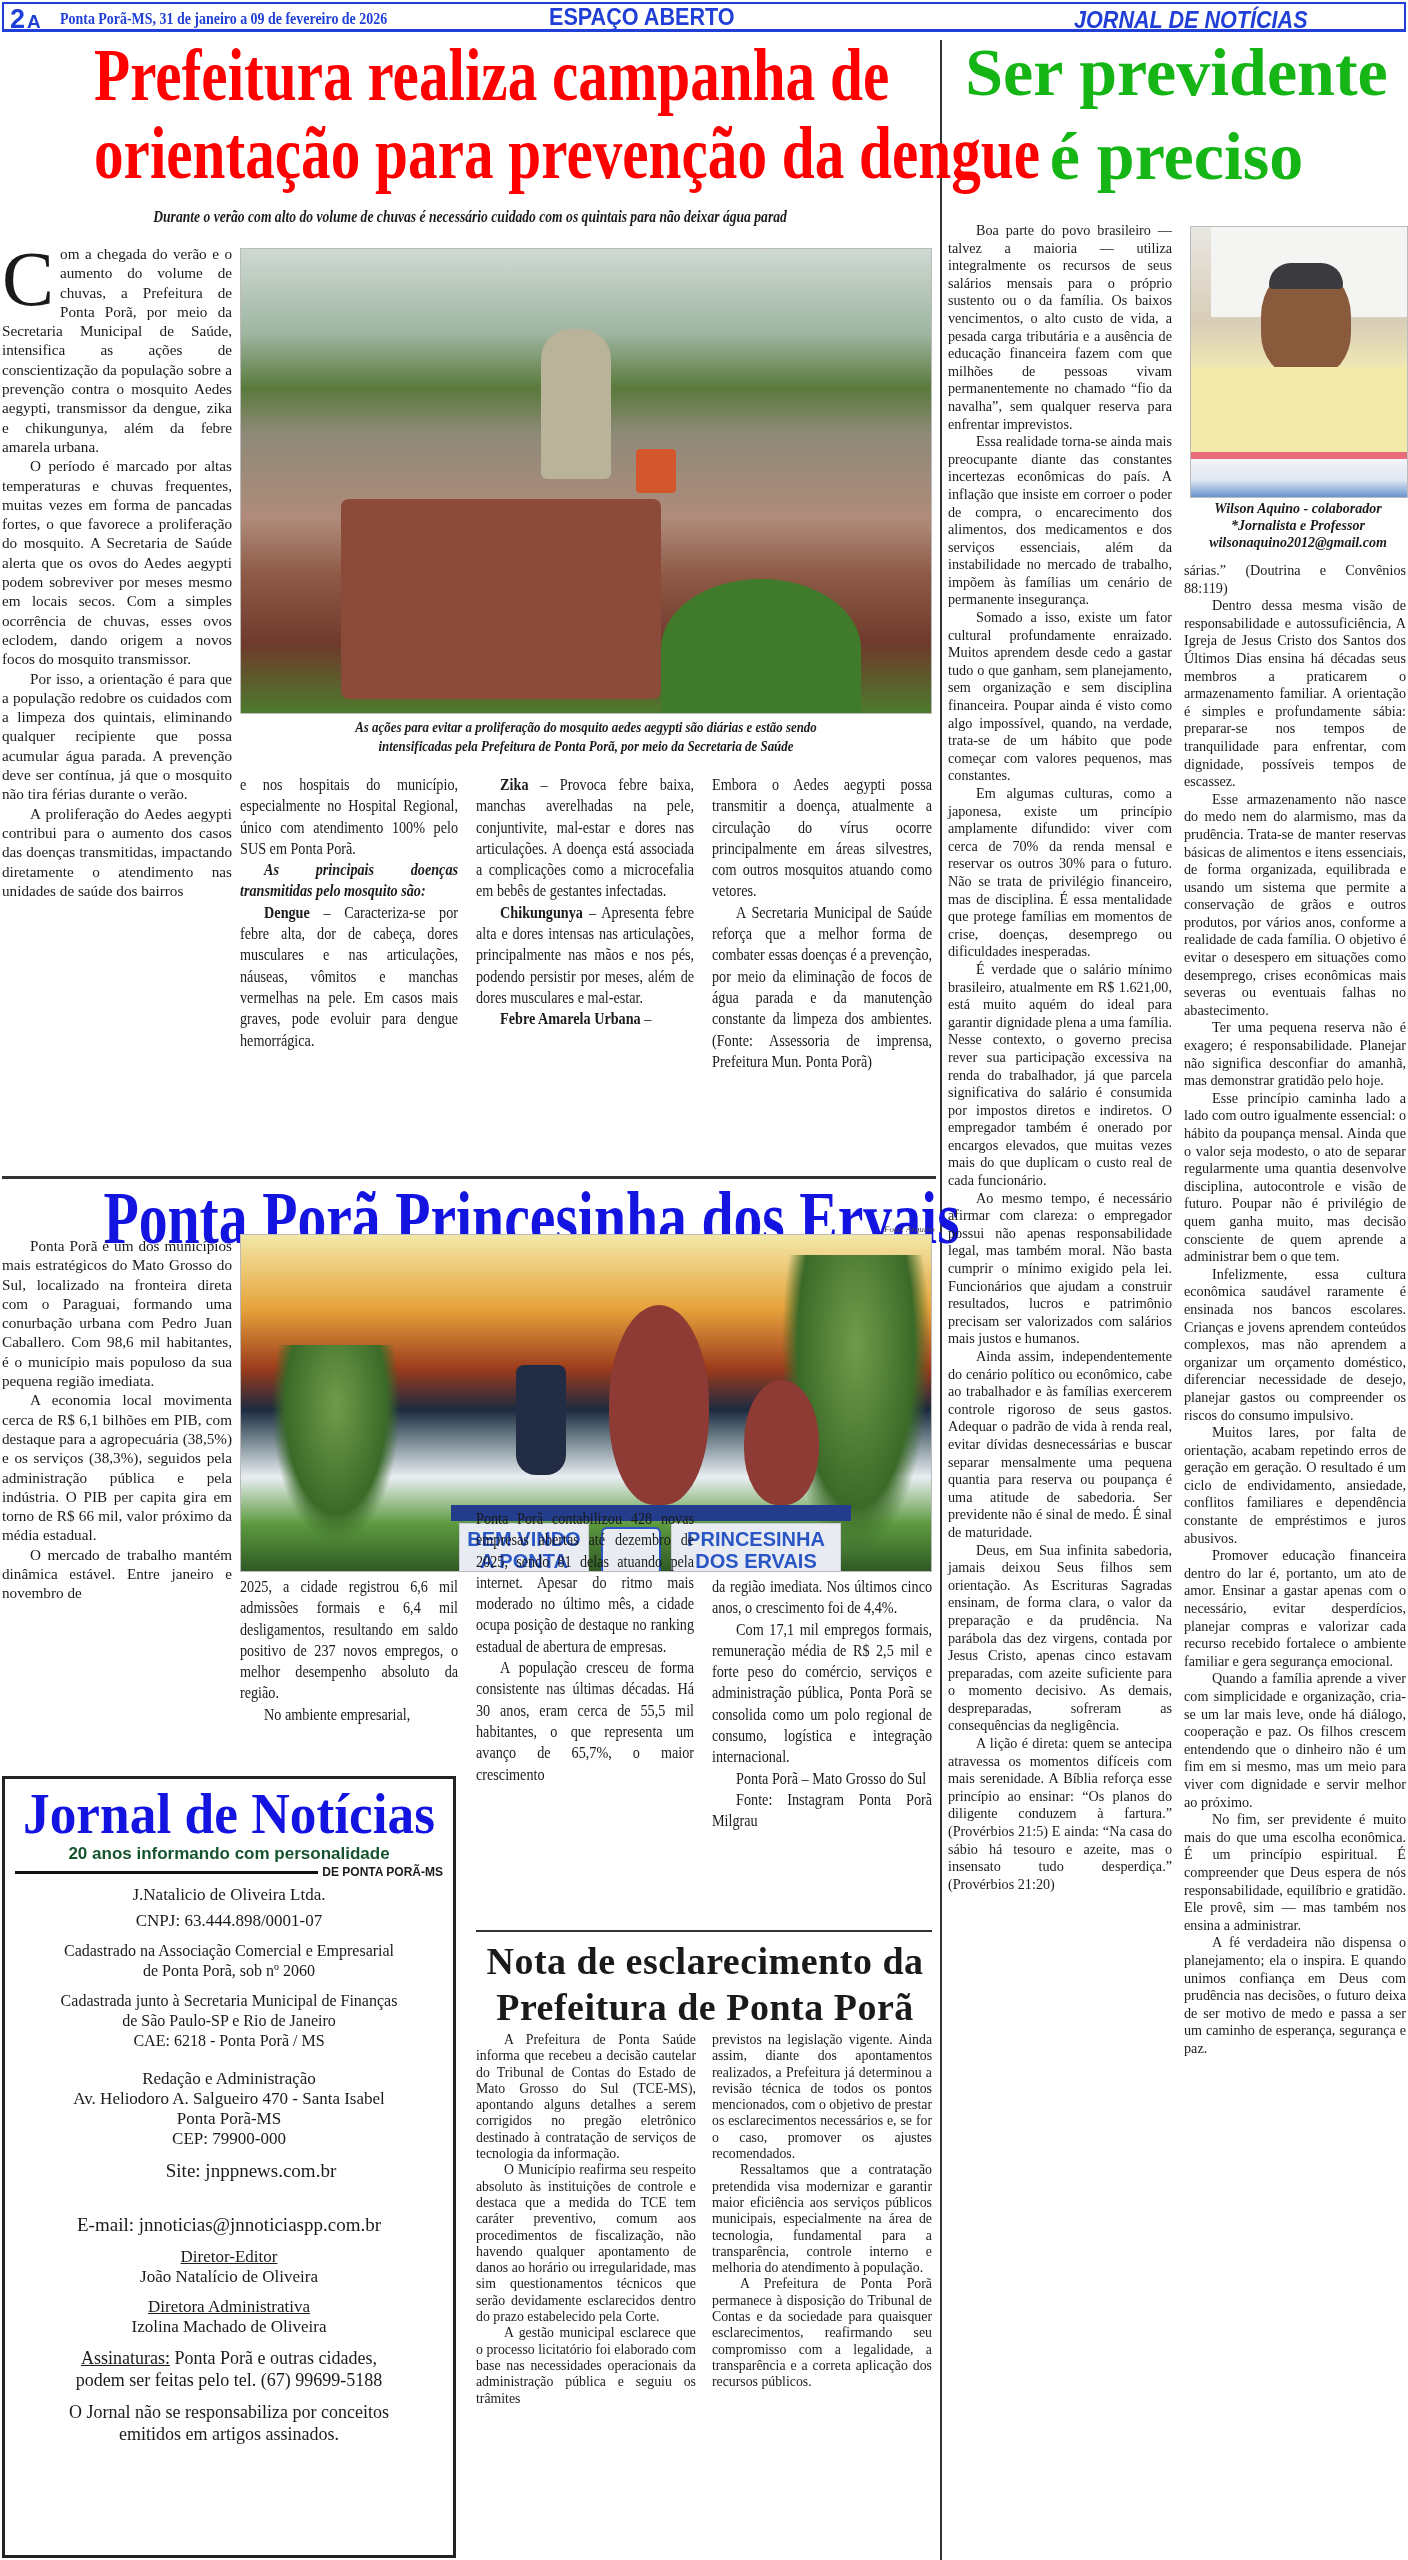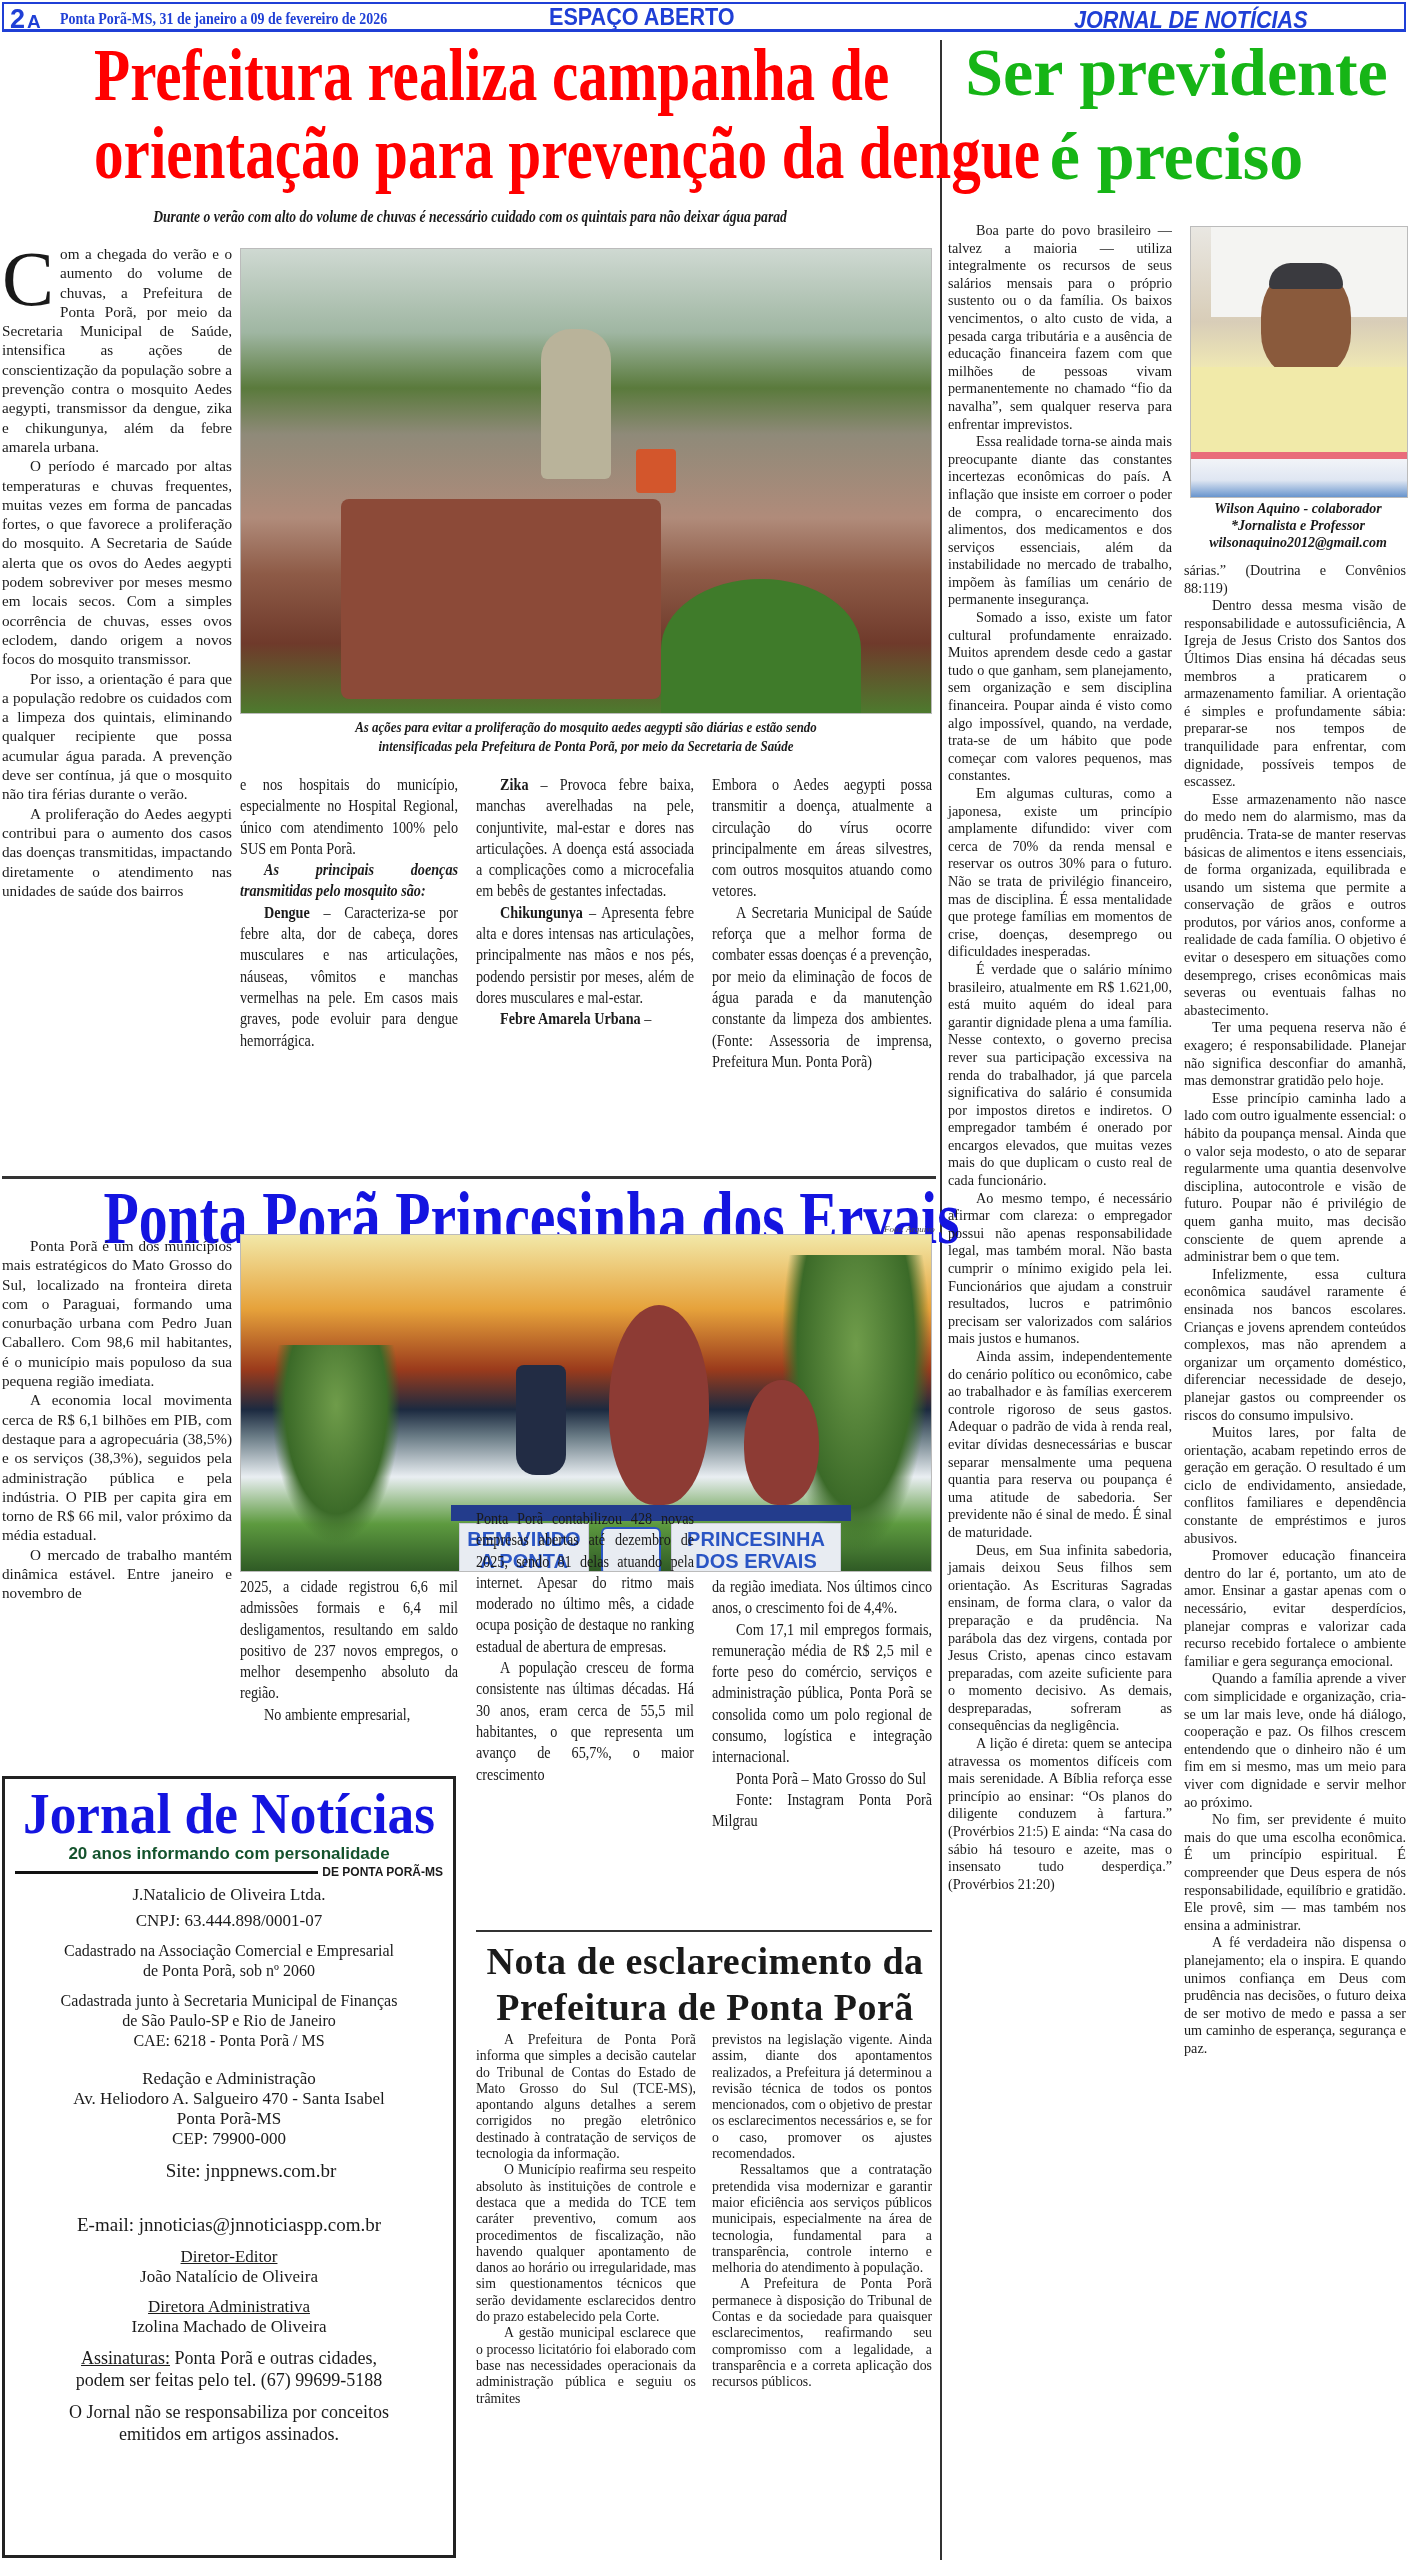--- a/index.html
+++ b/index.html
@@ -226,21 +226,21 @@
   </div>
 </div>
 
 <div class="abs hrule" style="left:476px; top:1930px; width:456px; height:2px;"></div>
 <div class="abs hl-nota">
   <div>Nota de esclarecimento da</div>
   <div>Prefeitura de Ponta Porã</div>
 </div>
 
 <div class="abs col" style="left:476px; top:2032px; width:220px; height:528px; font-size:13.8px; line-height:16.3px;">
-  <p>A Prefeitura de Ponta Porã informa que simples a decisão cautelar do Tribunal de Contas do Estado de Mato Grosso do Sul (TCE-MS), apontando alguns detalhes a serem corrigidos no pregão eletrônico destinado à contratação de serviços de tecnologia da informação.</p>
+  <p>A Prefeitura de Ponta Saúde informa que recebeu a decisão cautelar do Tribunal de Contas do Estado de Mato Grosso do Sul (TCE-MS), apontando alguns detalhes a serem corrigidos no pregão eletrônico destinado à contratação de serviços de tecnologia da informação.</p>
   <p>O Município reafirma seu respeito absoluto às instituições de controle e destaca que a medida do TCE tem caráter preventivo, comum aos procedimentos de fiscalização, não havendo qualquer apontamento de danos ao horário ou irregularidade, mas sim questionamentos técnicos que serão devidamente esclarecidos dentro do prazo estabelecido pela Corte.</p>
   <p>A gestão municipal esclarece que o processo licitatório foi elaborado com base nas necessidades operacionais da administração pública e seguiu os trâmites</p>
 </div>
 <div class="abs col" style="left:712px; top:2032px; width:220px; height:528px; font-size:13.8px; line-height:16.3px;">
   <p class="noind">previstos na legislação vigente. Ainda assim, diante dos apontamentos realizados, a Prefeitura já determinou a revisão técnica de todos os pontos mencionados, com o objetivo de prestar os esclarecimentos necessários e, se for o caso, promover os ajustes recomendados.</p>
   <p>Ressaltamos que a contratação pretendida visa modernizar e garantir maior eficiência aos serviços públicos municipais, especialmente na área de tecnologia, fundamental para a transparência, controle interno e melhoria do atendimento à população.</p>
   <p>A Prefeitura de Ponta Porã permanece à disposição do Tribunal de Contas e da sociedade para quaisquer esclarecimentos, reafirmando seu compromisso com a legalidade, a transparência e a correta aplicação dos recursos públicos.</p>
 </div>
 
 <div class="abs hl-prev">

